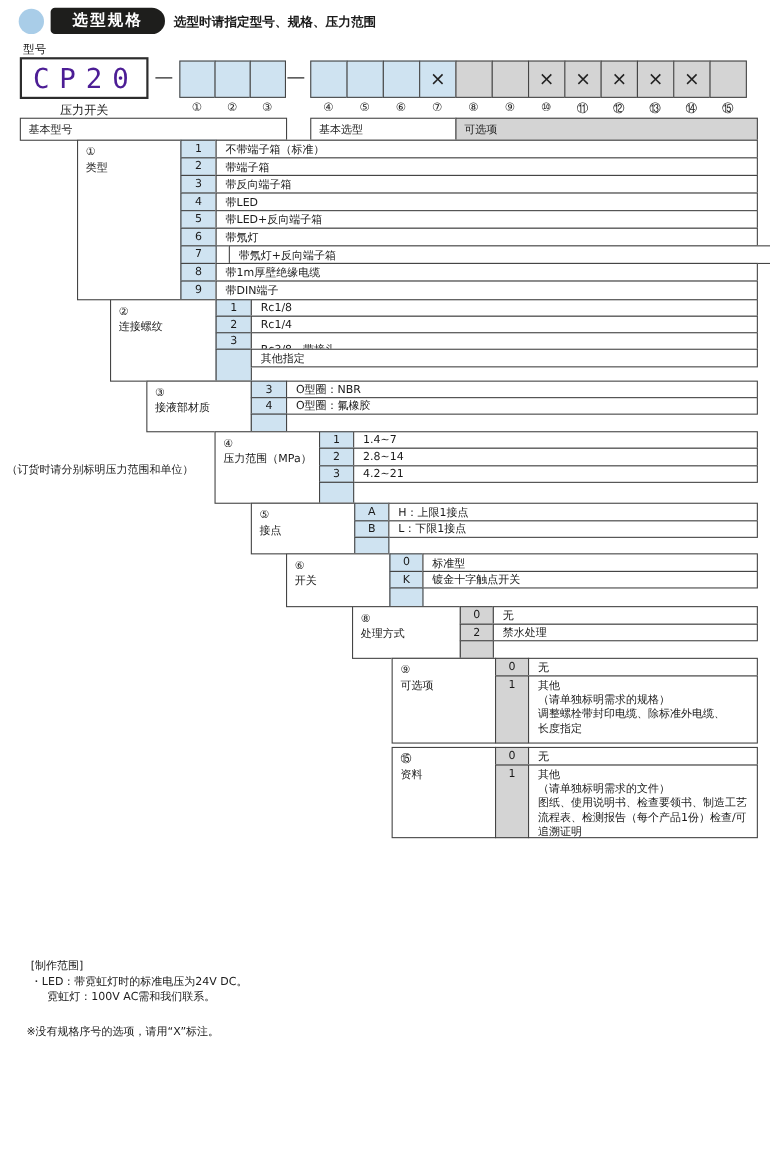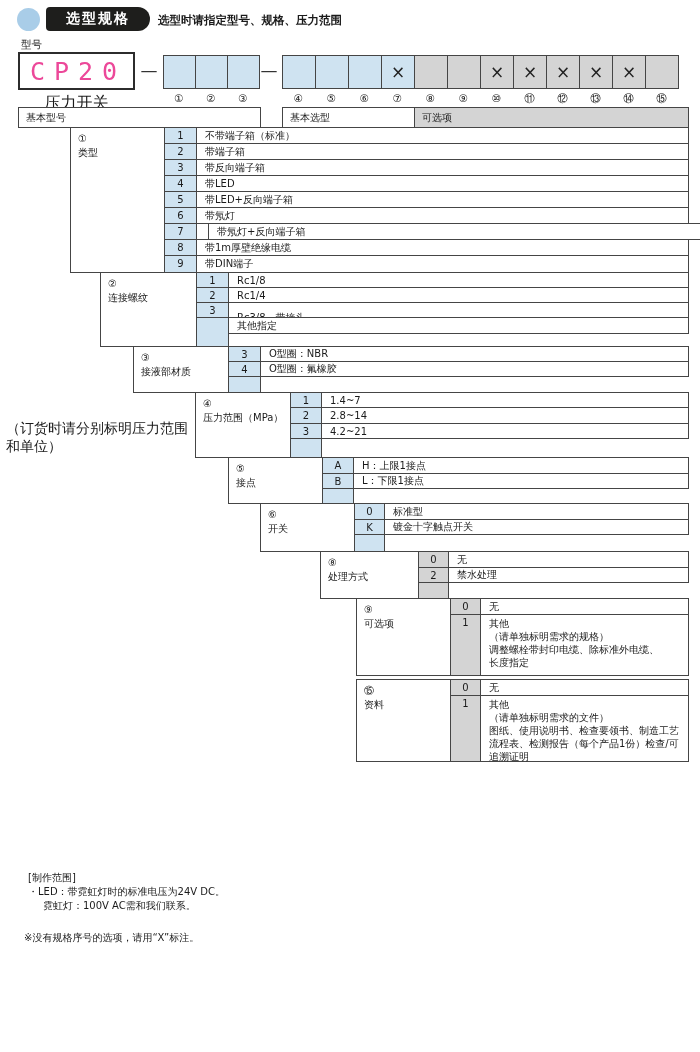--- a/index.html
+++ b/index.html
@@ -9,40 +9,40 @@
   
   #badge-circle{left:17px;top:8px;width:23px;height:23px;border-radius:50%;background:var(--circle);}
   #badge{left:46px;top:7px;width:104px;height:24px;background:var(--badge);color:#fff;
          border-radius:4px 12px 12px 4px;display:flex;align-items:center;justify-content:center;
          font-size:14px;font-weight:bold;letter-spacing:2px;}
   #subtitle{left:158px;top:13px;font-size:11.5px;font-weight:bold;}
   
   #model-label{left:21px;top:38px;font-size:10.5px;}
   #cp20-box{left:18px;top:52px;width:117px;height:38px;border:2px solid #2c2c2c;box-sizing:border-box;
             display:flex;align-items:center;justify-content:center;font-family:"DejaVu Sans Mono",monospace;
-            font-size:25px;letter-spacing:9px;padding-left:3px;color:#ec4899;}
+            font-size:25px;letter-spacing:9px;padding-left:3px;color:#4c1d95;}
   .dash{top:60px;width:26px;text-align:center;font-size:17px;color:#333;}
   #dash1{left:136px;} #dash2{left:256px;}
-  #model-caption{left:18px;top:93px;width:117px;text-align:center;font-size:16px;}
+  #model-caption{left:18px;top:93px;width:117px;text-align:center;font-size:11px;}
   .mbox{top:55px;height:34px;box-sizing:border-box;border:1px solid var(--bd);
         display:flex;align-items:center;justify-content:center;font-size:17px;color:#222;}
   .cnum{top:92px;text-align:center;font-size:10.5px;color:#222;}
   
   .cell{position:absolute;border:1px solid var(--bd);box-sizing:border-box;font-size:10px;
         display:flex;color:#1a1a1a;background:#fff;}
   .hdr{align-items:center;padding-left:7px;}
   #hdr1{left:18px;top:107px;width:243px;height:21px;}
   #hdr2{left:282px;top:107px;width:133px;height:21px;}
   #hdr3{left:414px;top:107px;width:275px;height:21px;background:var(--gray);}
   .labelbox{background:#fff;padding:4px 0 0 7px;line-height:13.5px;font-size:10px;
             white-space:pre-line;display:block;}
   .code{align-items:flex-start;justify-content:center;padding-top:2px;}
   .desc{align-items:center;padding-left:8px;}
   .desc.multi{align-items:flex-start;padding-top:2px;line-height:13px;white-space:pre-line;}
-  #order-note{left:6px;top:420px;width:195px;font-size:14px;font-family:Liberation Serif, serif;}
+  #order-note{left:6px;top:420px;width:195px;font-size:10px;font-family:Liberation Serif, serif;}
   
   .note{font-size:10px;}
   #note-title{left:28px;top:871px;}
   #note-line1{left:28px;top:885px;}
   #note-line2{left:43px;top:899px;}
   #note-x{left:24px;top:931px;}
 </style>
 </head>
 <body>
 

